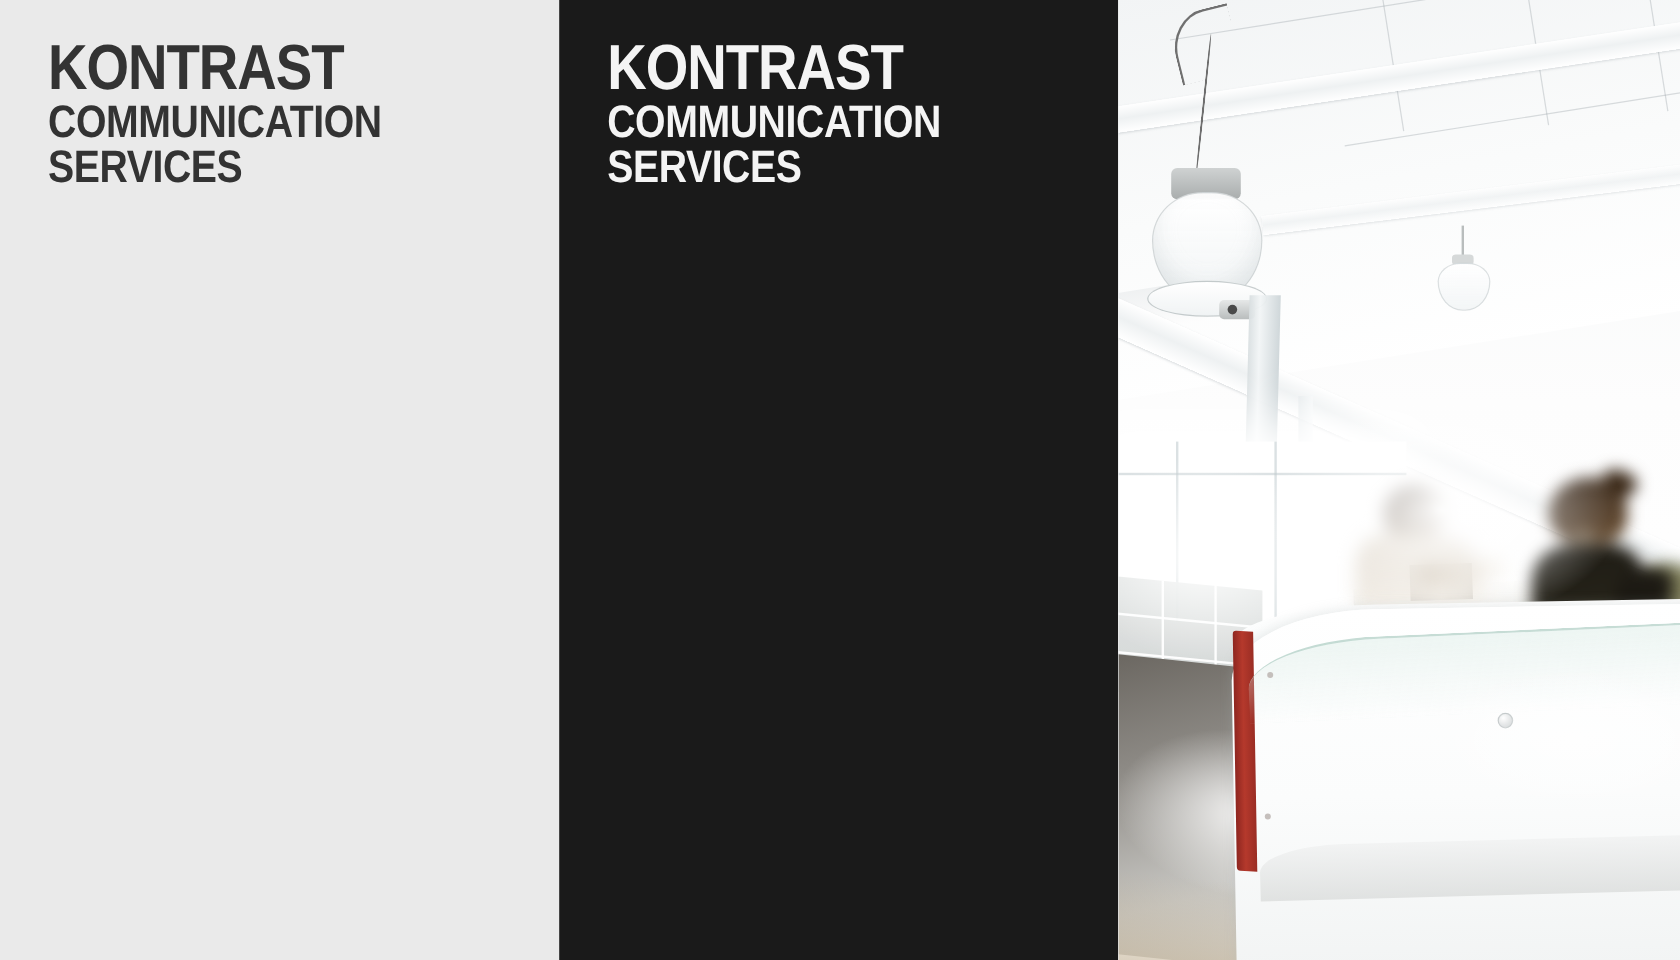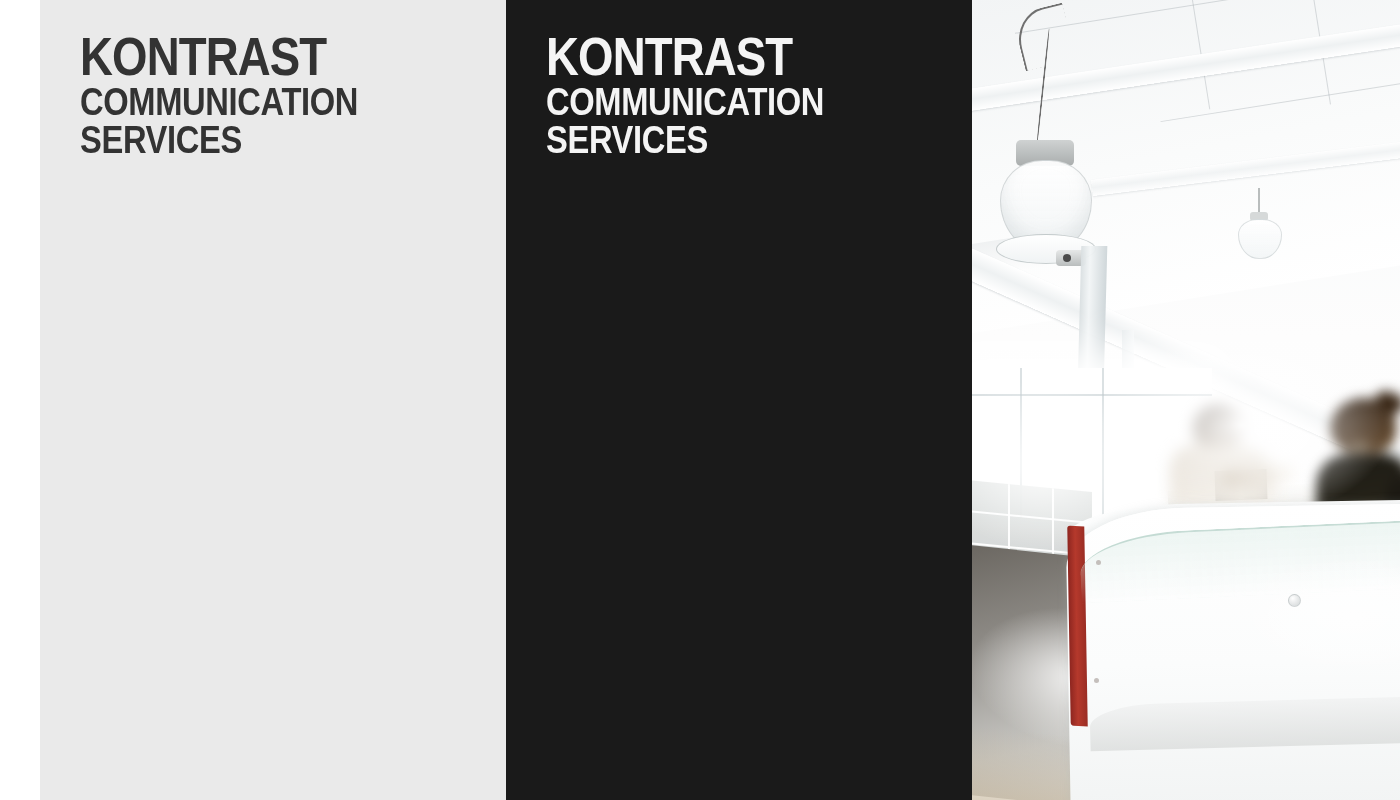--- a/index.html
+++ b/index.html
@@ -2,21 +2,21 @@
 <html><head>
 <meta charset="utf-8">
 <title>Kontrast Communication Services</title>
 <style>
   * { margin:0; padding:0; box-sizing:border-box; }
   html, body {
     width:1400px; height:800px; overflow:hidden;
     background:#ffffff;
     font-family:"Liberation Sans", sans-serif;
   }
-  .board { position:relative; width:1168px; height:800px; display:flex;margin-left:40px; }
+  .board { position:relative; width:1168px; height:800px; display:flex; }
 
   
   .panel { position:relative; height:800px; overflow:hidden; flex:none; }
   .panel-light { width:466px; background:#eaeaea; }
   .panel-dark  { width:466px; background:#1a1a1a; }
   .panel-photo { width:468px; background:#f6f7f8; }
 
   
   .logo { position:absolute; left:40px; top:31px; line-height:0.98; }
   .logo-line {

